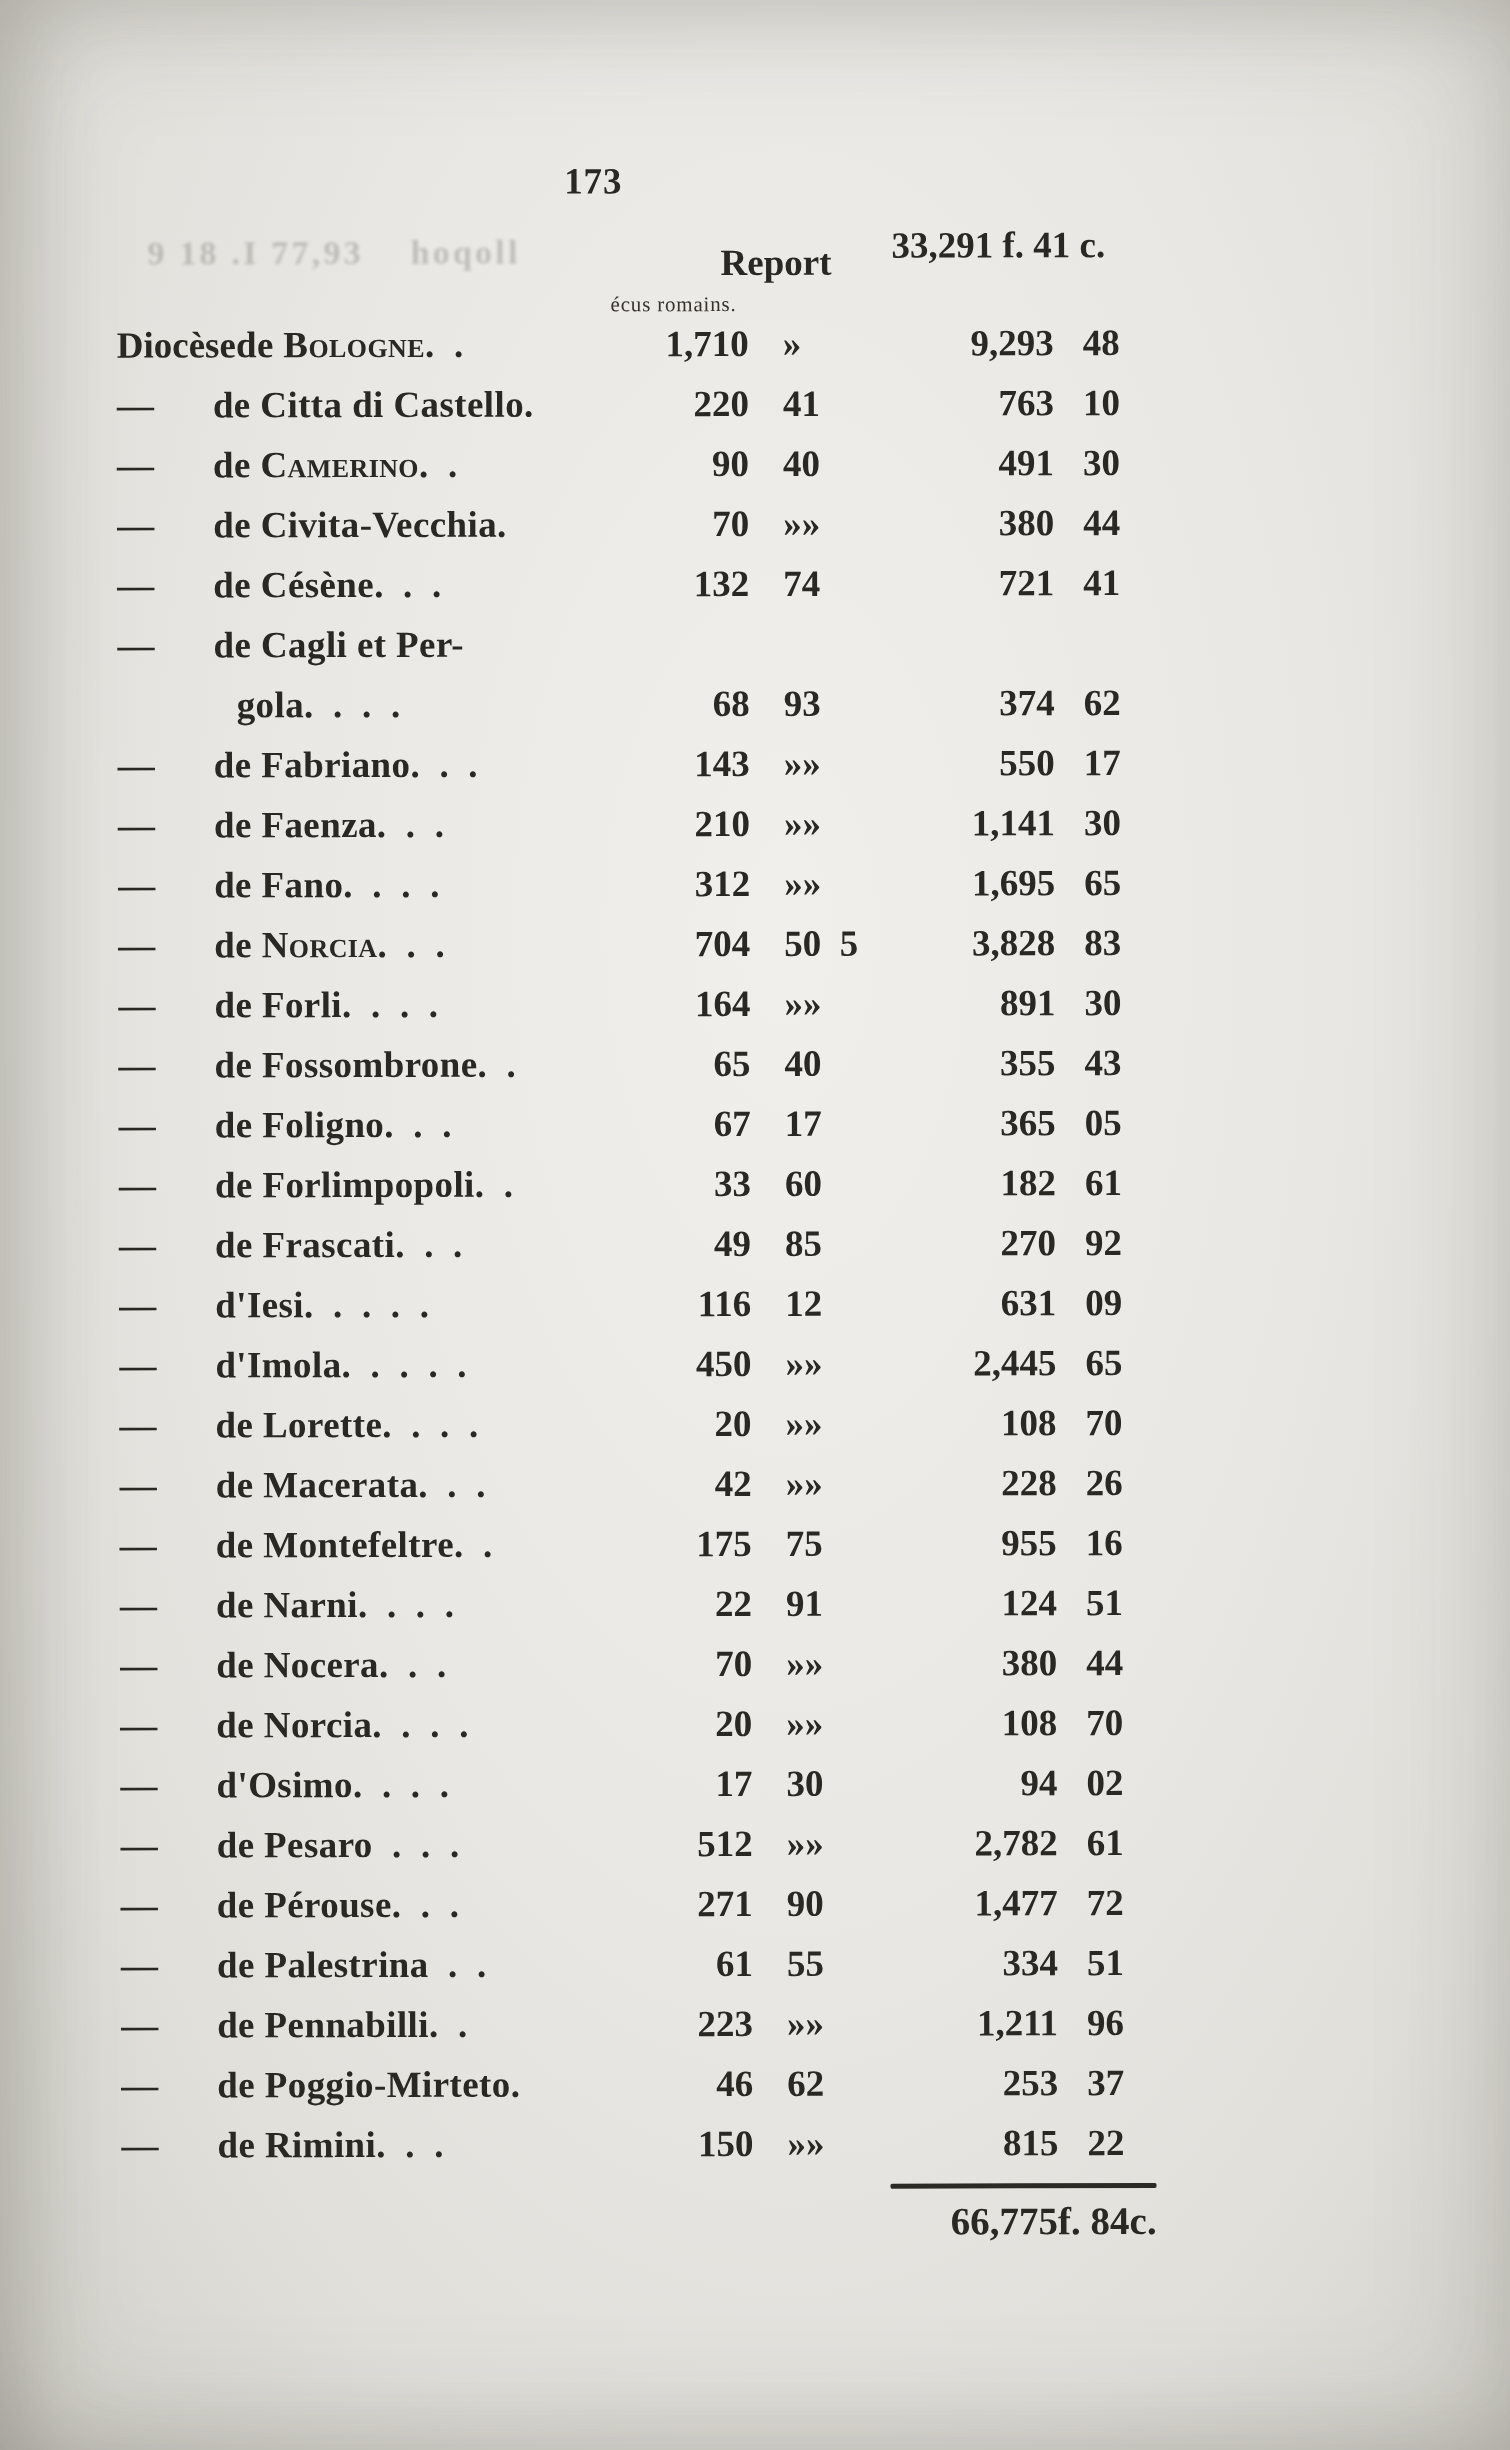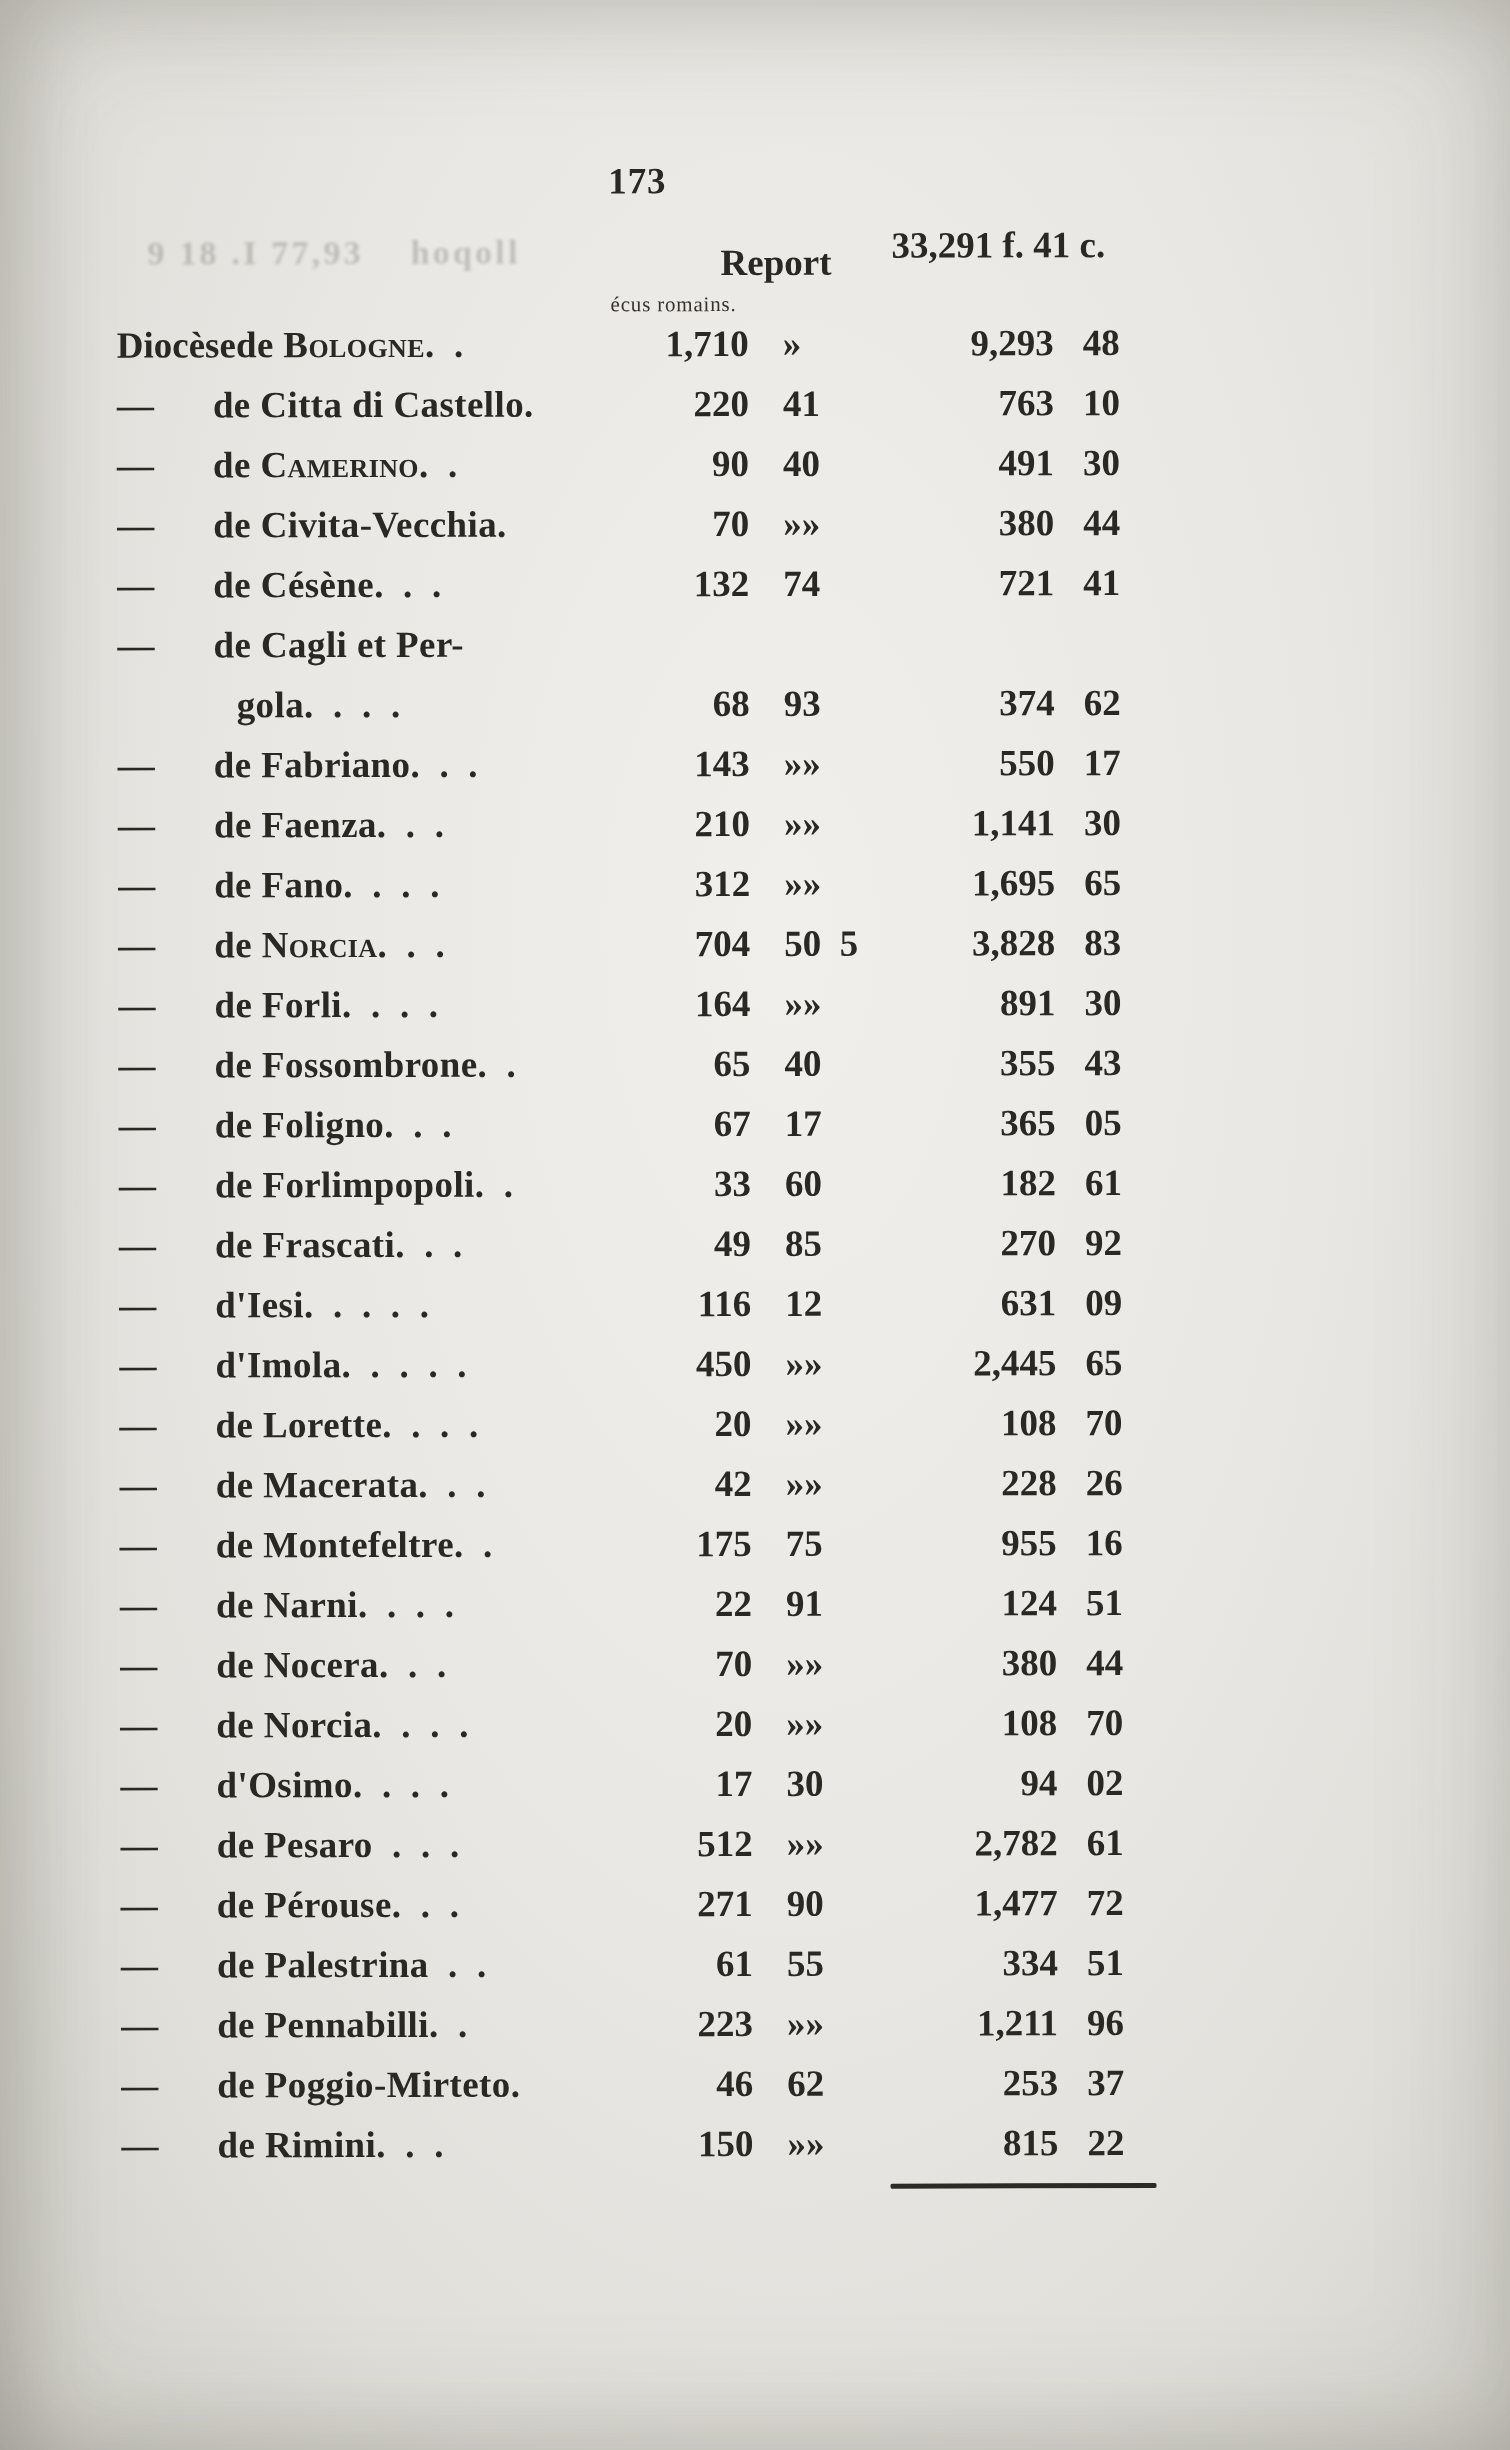--- a/index.html
+++ b/index.html
@@ -9,21 +9,21 @@
     font-family:"Liberation Serif","DejaVu Serif",serif;
     color:#2a2822;
   }
   .paper{
     position:absolute;inset:0;
     background:radial-gradient(ellipse at 52% 38%, #f0efeb 0%, #e9e8e4 45%, #e0dfda 75%, #d3d2cc 95%, #c8c7c1 100%);
     box-shadow:inset 0 0 130px rgba(95,90,78,.28), inset 32px 0 73px rgba(95,90,78,.14);
   }
   .content{position:absolute;inset:0;transform:rotate(-0.15deg);}
   .pageno{
-    position:absolute;top:159px;left:567px;width:146px;text-align:center;
+    position:absolute;top:159px;left:567px;width:146px;text-align:left;
     font-size:37px;font-weight:700;letter-spacing:0.8px;
   }
   .ghost{
     position:absolute;top:233px;left:150px;
     font-size:34px;font-weight:700;color:#73716b;opacity:.35;
     filter:blur(1.6px);white-space:pre;letter-spacing:3.2px;
   }
   .report-label{position:absolute;top:228px;left:723px;font-size:37px;font-weight:700;margin-top:13px;}
   .report-value{position:absolute;top:224px;left:894px;font-size:37px;font-weight:700;white-space:pre;}
   .col-caption{
@@ -86,16 +86,17 @@
         <div class="row"><span class="prefix">—</span><span class="name"><span>d'Osimo.  .  .  .</span></span><span class="v1">17</span><span class="c1">30</span><span class="v2">94</span><span class="c2">02</span></div>
         <div class="row"><span class="prefix">—</span><span class="name"><span>de Pesaro  .  .  .</span></span><span class="v1">512</span><span class="c1">»»</span><span class="v2">2,782</span><span class="c2">61</span></div>
         <div class="row"><span class="prefix">—</span><span class="name"><span>de Pérouse.  .  .</span></span><span class="v1">271</span><span class="c1">90</span><span class="v2">1,477</span><span class="c2">72</span></div>
         <div class="row"><span class="prefix">—</span><span class="name"><span>de Palestrina  .  .</span></span><span class="v1">61</span><span class="c1">55</span><span class="v2">334</span><span class="c2">51</span></div>
         <div class="row"><span class="prefix">—</span><span class="name"><span>de Pennabilli.  .</span></span><span class="v1">223</span><span class="c1">»»</span><span class="v2">1,211</span><span class="c2">96</span></div>
         <div class="row"><span class="prefix">—</span><span class="name"><span>de Poggio-Mirteto.</span></span><span class="v1">46</span><span class="c1">62</span><span class="v2">253</span><span class="c2">37</span></div>
         <div class="row"><span class="prefix">—</span><span class="name"><span>de Rimini.  .  .</span></span><span class="v1">150</span><span class="c1">»»</span><span class="v2">815</span><span class="c2">22</span></div>
       </div>
 
     <div class="total-rule"></div>
+    <div class="total">66,775f. 84c.</div>
 
   </div>
 </div>
 
 
 </body></html>

